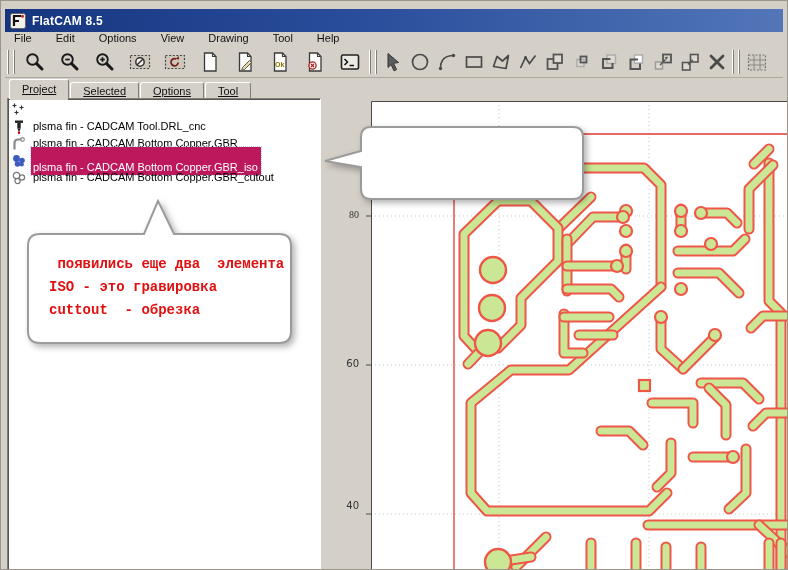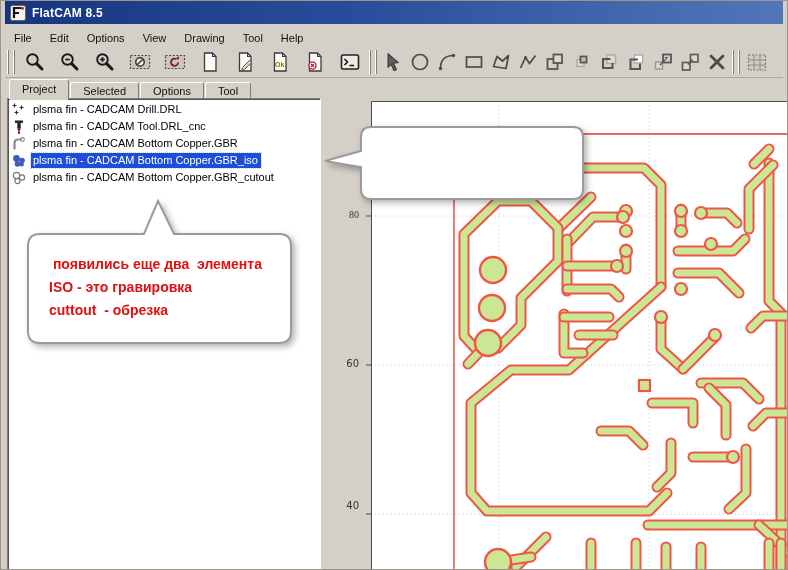--- a/index.html
+++ b/index.html
@@ -2,68 +2,68 @@
 <html><head>
 <meta charset="utf-8">
 <style>
   * { box-sizing: border-box; margin: 0; padding: 0; }
   html,body { background:#d4d0c8; }
   body { font-family:"Liberation Sans", sans-serif; }
   .screen { position:relative; width:788px; height:570px; background:#d4d0c8;
             border:1px solid #9a968c; overflow:hidden; }
 
   
-  .titlebar { position:absolute; left:4px; top:0; right:4px; height:23px;
+  .titlebar { position:absolute; left:4px; top:8px; right:4px; height:23px;
     background:linear-gradient(90deg,#16357f 0%,#2a4d9b 45%,#5276b8 100%);
     display:flex; align-items:center; padding-left:5px; }
   .titlebar .title { color:#fff; font-weight:bold; font-size:12px; margin-left:6px; letter-spacing:.2px; }
   .app-icon { width:16px; height:16px; display:block; }
 
   
   .menubar { position:absolute; left:4px; top:27px; right:4px; height:19px;
-    display:flex; align-items:center; font-size:11px; color:#111; }
+    display:flex; align-items:center; font-size:11px; color:#111;gap:6px; }
   .menu-item { padding:2px 9px; cursor:default; }
 
   
   .toolbar { position:absolute; left:4px; top:46px; right:4px; height:31px;
     display:flex; align-items:center; border-bottom:1px solid #aca89e; }
   .tb-handle { width:2px; height:24px; border-left:1px solid #ffffff; border-right:1px solid #827e74; margin:0 2px; }
   .tb-group { display:flex; align-items:center; }
   .tbtn { height:28px; display:flex; align-items:center; justify-content:center; background:transparent; border:1px solid transparent; }
   .g0 .tbtn { width:35px; } .g1 .tbtn { width:27px; } .g2 .tbtn { width:30px; }
   .tbtn svg { width:22px; height:22px; display:block; }
 
   
   .tabs { position:absolute; left:8px; top:79px; height:19px; display:flex; align-items:flex-end; }
   .tab { height:17px; padding:2px 12px 0 12px; font-size:11px; color:#111; background:#d4d0c8;
     border:1px solid #827e74; border-bottom:none; border-top-color:#fff; border-left-color:#fff;
-    border-radius:3px 3px 0 0; margin-right:1px; position:relative; }
+    border-radius:3px 3px 0 0; margin-right:1px; position:relative;text-decoration:underline; }
   .tab.active { height:20px; z-index:3; padding-top:3px; box-shadow:0 2px 0 -1px #d4d0c8; }
 
   
   .panel { position:absolute; left:6px; top:97px; width:314px; height:474px;
     background:#fff; border:1px solid #827e74; border-right-color:#fff; border-bottom-color:#fff;
     box-shadow:inset 1px 1px 0 #555; z-index:2; padding-top:2px; }
   .tree-row { display:flex; align-items:center; height:17px; padding-left:3px; font-size:11px; color:#000; white-space:nowrap; }
   .tree-row svg { width:16px; height:16px; flex:0 0 16px; margin-right:4px; }
-  .tree-row.selected .row-label { background:#1d4ed8; color:#fff; outline:1px dotted #c8d0e8; padding:1px 3px 2px 2px; }
+  .tree-row.selected .row-label { background:#be185d; color:#fff; outline:1px dotted #c8d0e8; padding:14px 3px 2px 2px; }
   .row-label { padding:1px 3px 2px 2px; }
 
   
   .plot-svg { position:absolute; left:362px; top:100px; width:426px; height:470px; }
   .tick-label { position:absolute; left:336px; width:22px; text-align:right;
     font-family:"DejaVu Sans", sans-serif; font-size:10px; color:#333; }
 
   
   .callout-svg { position:absolute; filter:drop-shadow(3px 3px 3px rgba(0,0,0,.30)); }
   .callout-text { position:absolute; color:#e01010; font-weight:bold; font-size:14px; white-space:pre; z-index:6; }
   #callout1-svg { left:320px; top:122px; z-index:5; }
   #callout2-svg { left:25px;  top:196px; z-index:5; }
   #callout1-text { left:360px; top:136px; width:222px; text-align:center; line-height:22px; }
-  #callout2-text { left:48px;  top:252px; width:238px; text-align:left;  line-height:23px; }
+  #callout2-text { left:48px;  top:252px; width:238px; text-align:left;  line-height:23px;font-family:Liberation Mono, monospace; }
 </style>
 </head>
 <body>
 
 <div class="screen">
 
   <div class="titlebar">
     <svg class="app-icon" viewBox="0 0 16 16">
       <rect x="0.5" y="0.5" width="15" height="15" rx="2" fill="#f2f1ec" stroke="#666"></rect>
       <path d="M4,13 V3 H11 M4,8 H9" fill="none" stroke="#111" stroke-width="2.2"></path>
@@ -259,21 +259,20 @@
 
   <div class="panel" id="project-tree">
       <div class="tree-row">
         <svg viewBox="0 0 16 16">
           <g stroke="#333" stroke-width="1.2" fill="none">
             <path d="M3.5,1.5 v4 M1.5,3.5 h4"></path>
             <path d="M10.5,3.5 v4 M8.5,5.5 h4"></path>
             <path d="M5.5,8.5 v4 M3.5,10.5 h4"></path>
           </g>
         </svg>
-        <span class="row-label">plsma fin - CADCAM Drill.DRL</span>
       </div>
       <div class="tree-row">
         <svg viewBox="0 0 16 16">
           <rect x="4" y="1.5" width="8" height="2.4" fill="#222"></rect>
           <rect x="6.3" y="3.9" width="3.4" height="5.6" fill="#222"></rect>
           <path d="M6.3,9.5 L8,13.2 L9.7,9.5 Z" fill="#222"></path>
           <circle cx="8" cy="13.8" r="1.2" fill="#c00"></circle>
         </svg>
         <span class="row-label">plsma fin - CADCAM Tool.DRL_cnc</span>
       </div>

